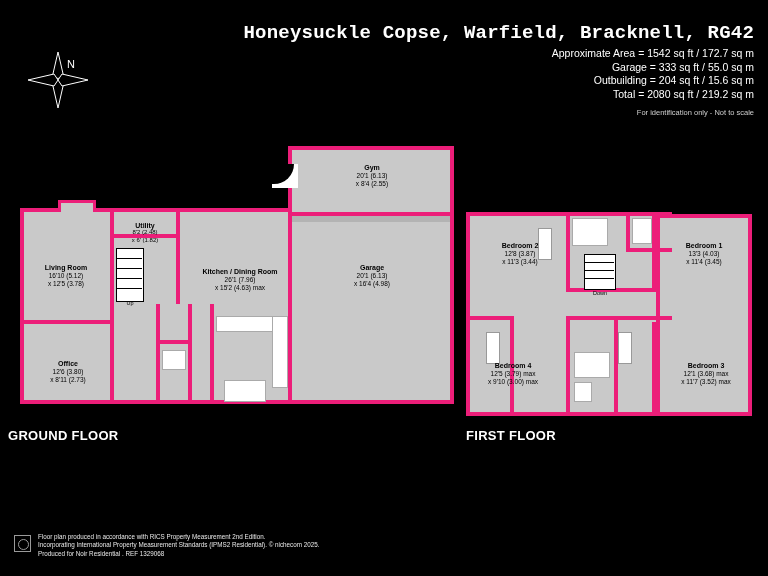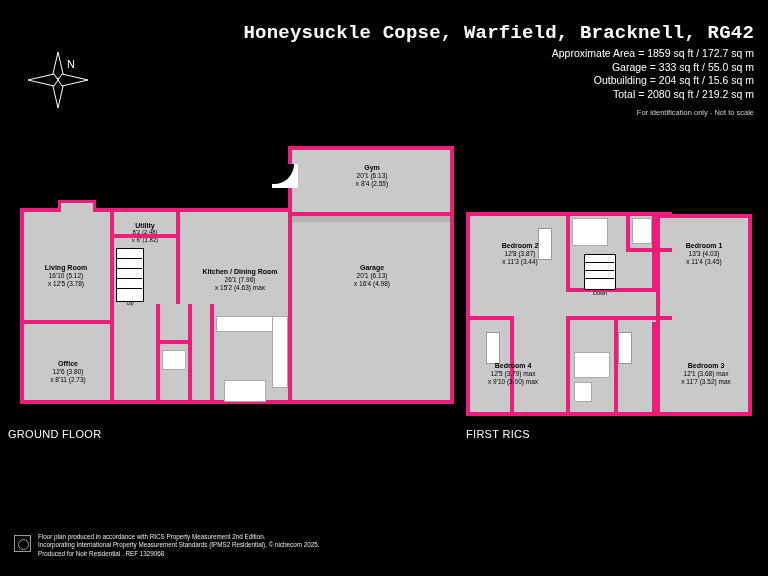--- a/index.html
+++ b/index.html
@@ -19,21 +19,21 @@
   }
   .disclaimer{
     position:absolute; right:14px; top:108px;
     text-align:right; font-size:7.5px; color:#cfcfcf;
   }
 
   
   .compass{position:absolute;left:24px;top:48px;width:68px;height:64px;}
 
   
-  .floor-label{position:absolute;font-size:11px;font-weight:normal;letter-spacing:.3px;}
+  .floor-label{position:absolute;font-size:13px;font-weight:bold;letter-spacing:.3px;}
   #gf-label{left:8px;top:428px;}
   #ff-label{left:466px;top:428px;}
 
   
   .plan{position:absolute;}
   .wall{position:absolute;background:#ec1e79;}
   .room{position:absolute;background:#c9c9c9;}
   .thin{position:absolute;background:#b3b3b3;}
   .white{position:absolute;background:#fff;}
   .dark{position:absolute;background:#000;}
@@ -54,21 +54,21 @@
   .footer .txt{font-size:6.3px;line-height:8.4px;color:#e8e8e8;}
 </style>
 </head>
 <body>
 
 <div id="stage">
 
   <div class="title">Honeysuckle Copse, Warfield, Bracknell, RG42</div>
 
   <div class="summary">
-    <div>Approximate Area = 1859 sq ft / 172.7 sq m</div>
+    <div>Approximate Area = 1542 sq ft / 172.7 sq m</div>
     <div>Garage = 333 sq ft / 55.0 sq m</div>
     <div>Outbuilding = 204 sq ft / 15.6 sq m</div>
     <div>Total = 2080 sq ft / 219.2 sq m</div>
   </div>
 
   <div class="disclaimer">For identification only - Not to scale</div>
 
   <div class="compass">
     <svg width="68" height="64" viewBox="0 0 68 64">
       <g stroke="#ffffff" stroke-width="1" fill="none">
@@ -204,21 +204,21 @@
       <span class="d">x 9'10 (3.00) max</span>
     </div>
     <div class="lbl" style="left:192px;top:150px;width:96px;">
       <span class="nm">Bedroom 3</span>
       <span class="d">12'1 (3.68) max</span>
       <span class="d">x 11'7 (3.52) max</span>
     </div>
   </div>
 
   <div class="floor-label" id="gf-label">GROUND FLOOR</div>
-  <div class="floor-label" id="ff-label">FIRST RICS</div>
+  <div class="floor-label" id="ff-label">FIRST FLOOR</div>
 
   <div class="footer">
     <div class="box"></div>
     <div class="txt">
       <div>Floor plan produced in accordance with RICS Property Measurement 2nd Edition.</div>
       <div>Incorporating International Property Measurement Standards (IPMS2 Residential).  © nichecom 2025.</div>
       <div>Produced for Noir Residential .  REF  1329068</div>
     </div>
   </div>
 

